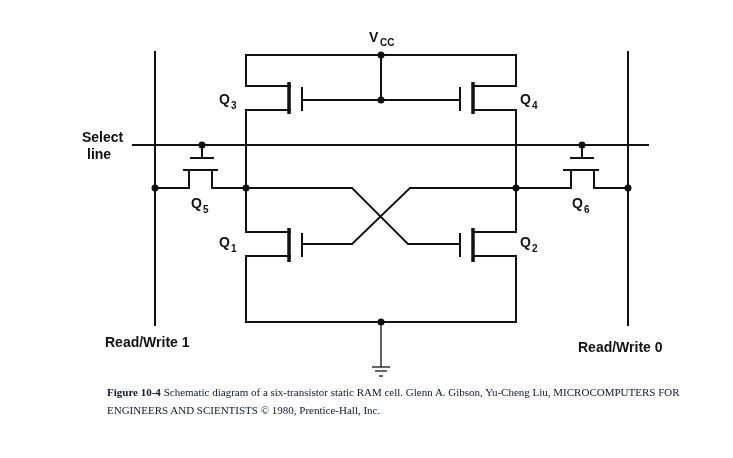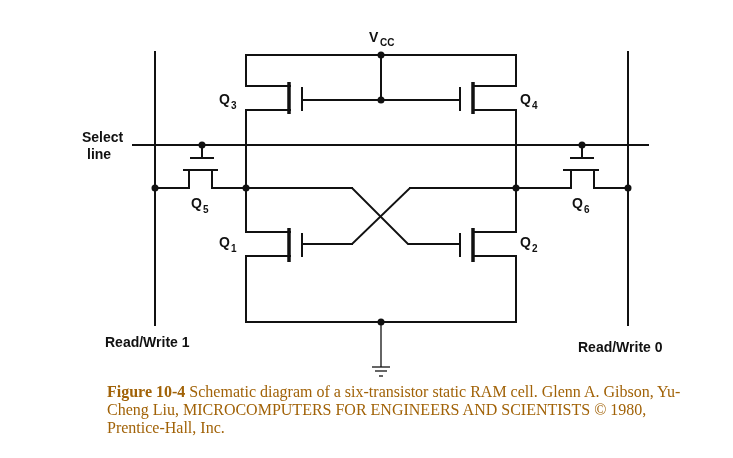--- a/index.html
+++ b/index.html
@@ -5,21 +5,21 @@
   html, body { margin: 0; padding: 0; background: #ffffff; }
   body { width: 733px; height: 458px; position: relative; overflow: hidden; }
   svg#schematic { position: absolute; left: 0; top: 0; }
   .wire { stroke: #111; stroke-width: 2; fill: none; stroke-linecap: square; }
   .thin { stroke: #111; stroke-width: 1.3; fill: none; }
   .plate { stroke: #111; stroke-width: 3.5; fill: none; }
   .dot { fill: #111; }
   .lbl { font-family: "Liberation Sans", sans-serif; font-size: 14px; font-weight: bold; fill: #111; }
   .sub { font-family: "Liberation Sans", sans-serif; font-size: 10px; font-weight: bold; fill: #111; }
   .caption { position: absolute; left: 107px; top: 383px; width: 600px;
-    font-family: "Liberation Serif", serif; font-size: 16px; line-height: 18px; color: #a16207; }
+    font-family: "Liberation Serif", serif; font-size: 11px; line-height: 18px; color: #0f172a; }
   .caption .fig { font-weight: bold; }
 </style>
 </head>
 <body>
 
 <svg id="schematic" width="733" height="380" viewBox="0 0 733 380">
 
   <line class="wire" x1="155" y1="52" x2="155" y2="325"></line>
   <line class="wire" x1="628" y1="52" x2="628" y2="325"></line>
 

